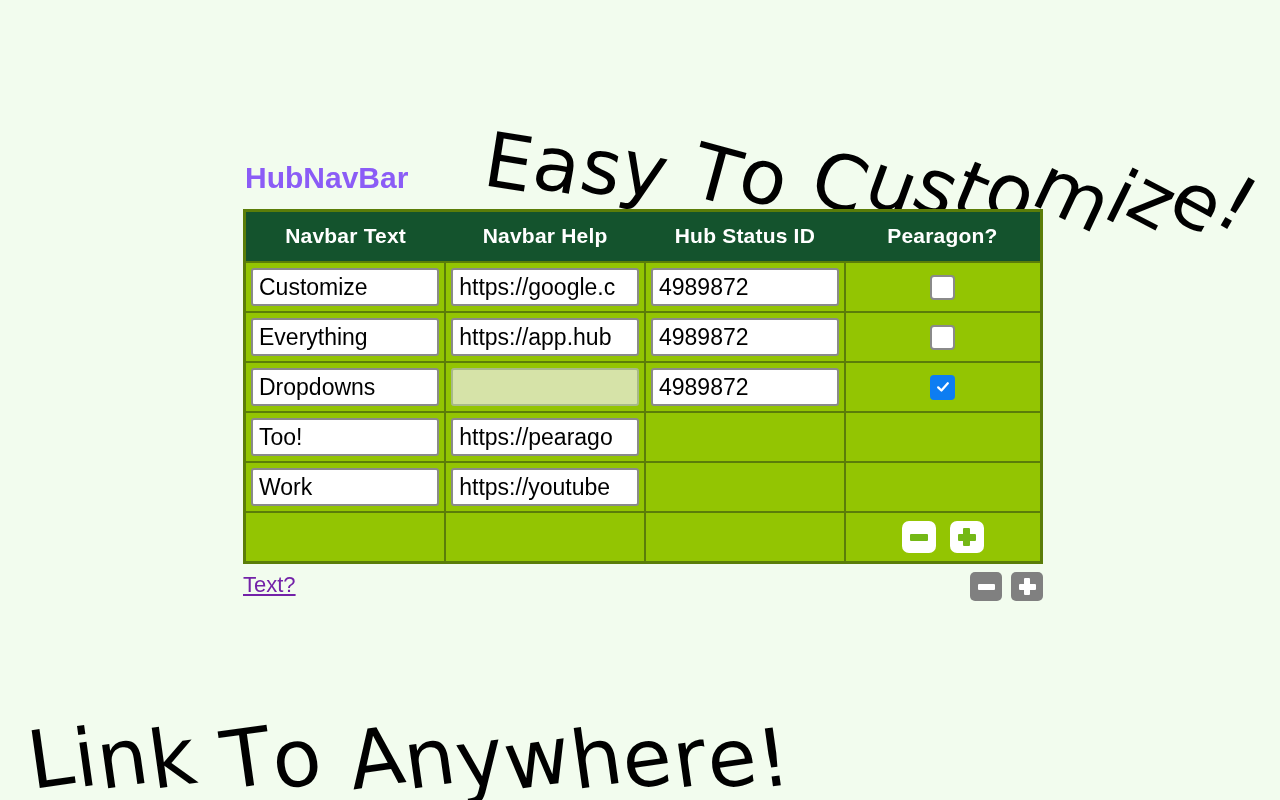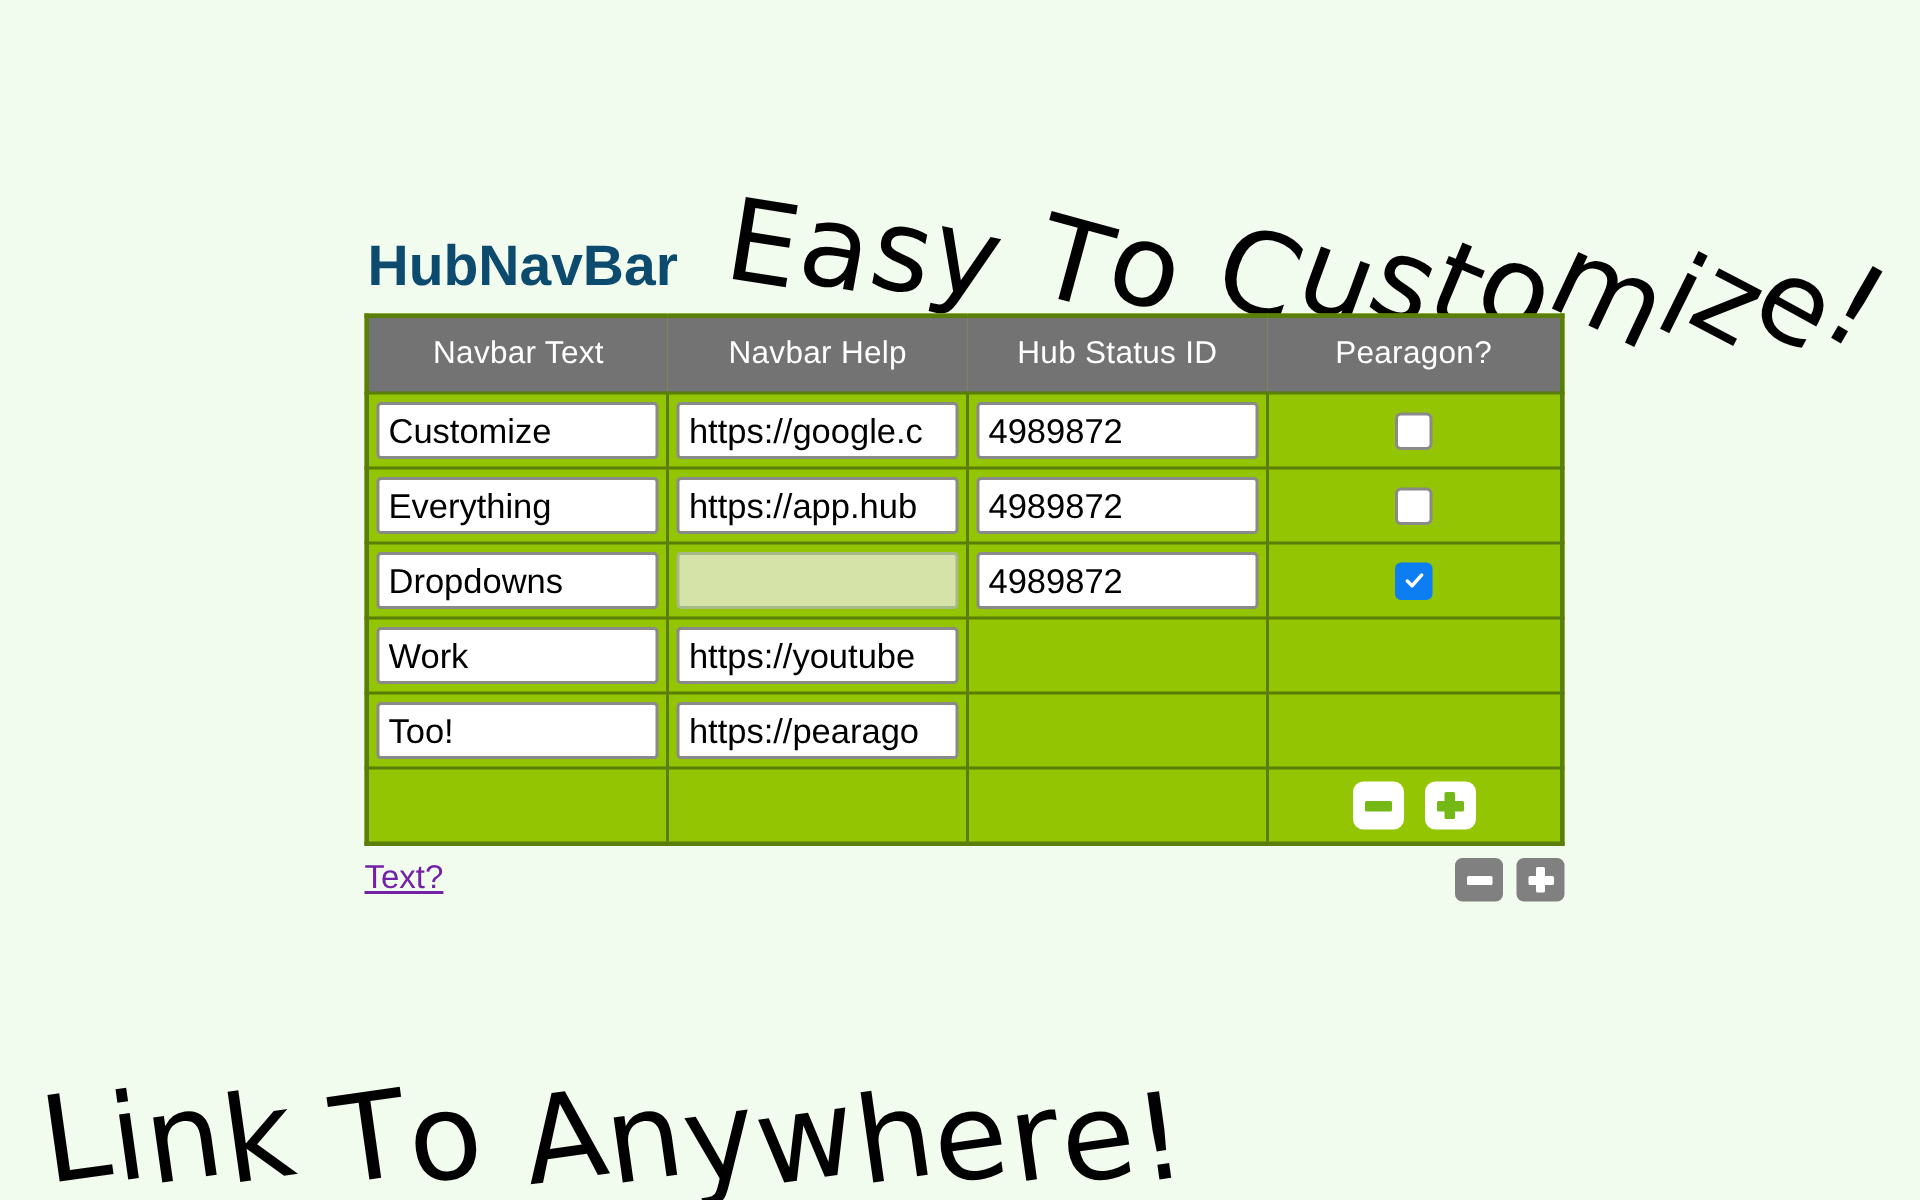--- a/index.html
+++ b/index.html
@@ -42,41 +42,41 @@
 
   
   #app {
     position: absolute;
     left: 243px;
     top: 155px;
     width: 800px;
   }
 
   #app-title {
-    font-size: 38px;
+    font-size: 30px;
     font-weight: bold;
-    color: #0c4a6e;
+    color: #8b5cf6;
     line-height: 46px;
     margin: 0 0 8px 2px;
     font-family: "Liberation Sans", sans-serif;
   }
 
   
   table.navbar-table {
     border-collapse: collapse;
     width: 800px;
     table-layout: fixed;
     background: #93c502;
     border: 3px solid #5b7d09;
   }
   table.navbar-table th {
-    background: #737373;
+    background: #14532d;
     color: #ffffff;
     font-size: 21px;
-    font-weight: normal;
+    font-weight: bold;
     text-align: center;
     padding: 12px 4px 13px 4px;
     border: none;
     letter-spacing: 0.2px;
   }
   table.navbar-table td {
     background: #93c502;
     border: 2px solid #5b7d09;
     padding: 5px 5px;
     height: 38px;
@@ -336,34 +336,34 @@
               <div class="checkbox checked" style="background: rgb(13, 125, 242);">
                 <svg class="tick" viewBox="0 0 16 16">
                   <path d="M2.5 8.4 L6.2 12 L13.5 3.8" fill="none" stroke="#ffffff" stroke-width="2.6" stroke-linecap="round" stroke-linejoin="round"></path>
                 </svg>
               </div>
             </div>
           </td>
         </tr>
         <tr>
           <td>
+            <input type="text" class="cell-input" value="Too!" style="">
+          </td>
+          <td>
+            <input type="text" class="cell-input" value="https://pearago" style="">
+          </td>
+          <td></td>
+          <td></td>
+        </tr>
+        <tr>
+          <td>
             <input type="text" class="cell-input" value="Work" style="">
           </td>
           <td>
             <input type="text" class="cell-input" value="https://youtube" style="">
-          </td>
-          <td></td>
-          <td></td>
-        </tr>
-        <tr>
-          <td>
-            <input type="text" class="cell-input" value="Too!" style="">
-          </td>
-          <td>
-            <input type="text" class="cell-input" value="https://pearago" style="">
           </td>
           <td></td>
           <td></td>
         </tr>
         <tr>
           <td></td>
           <td></td>
           <td></td>
           <td>
             <div class="rowctl">

